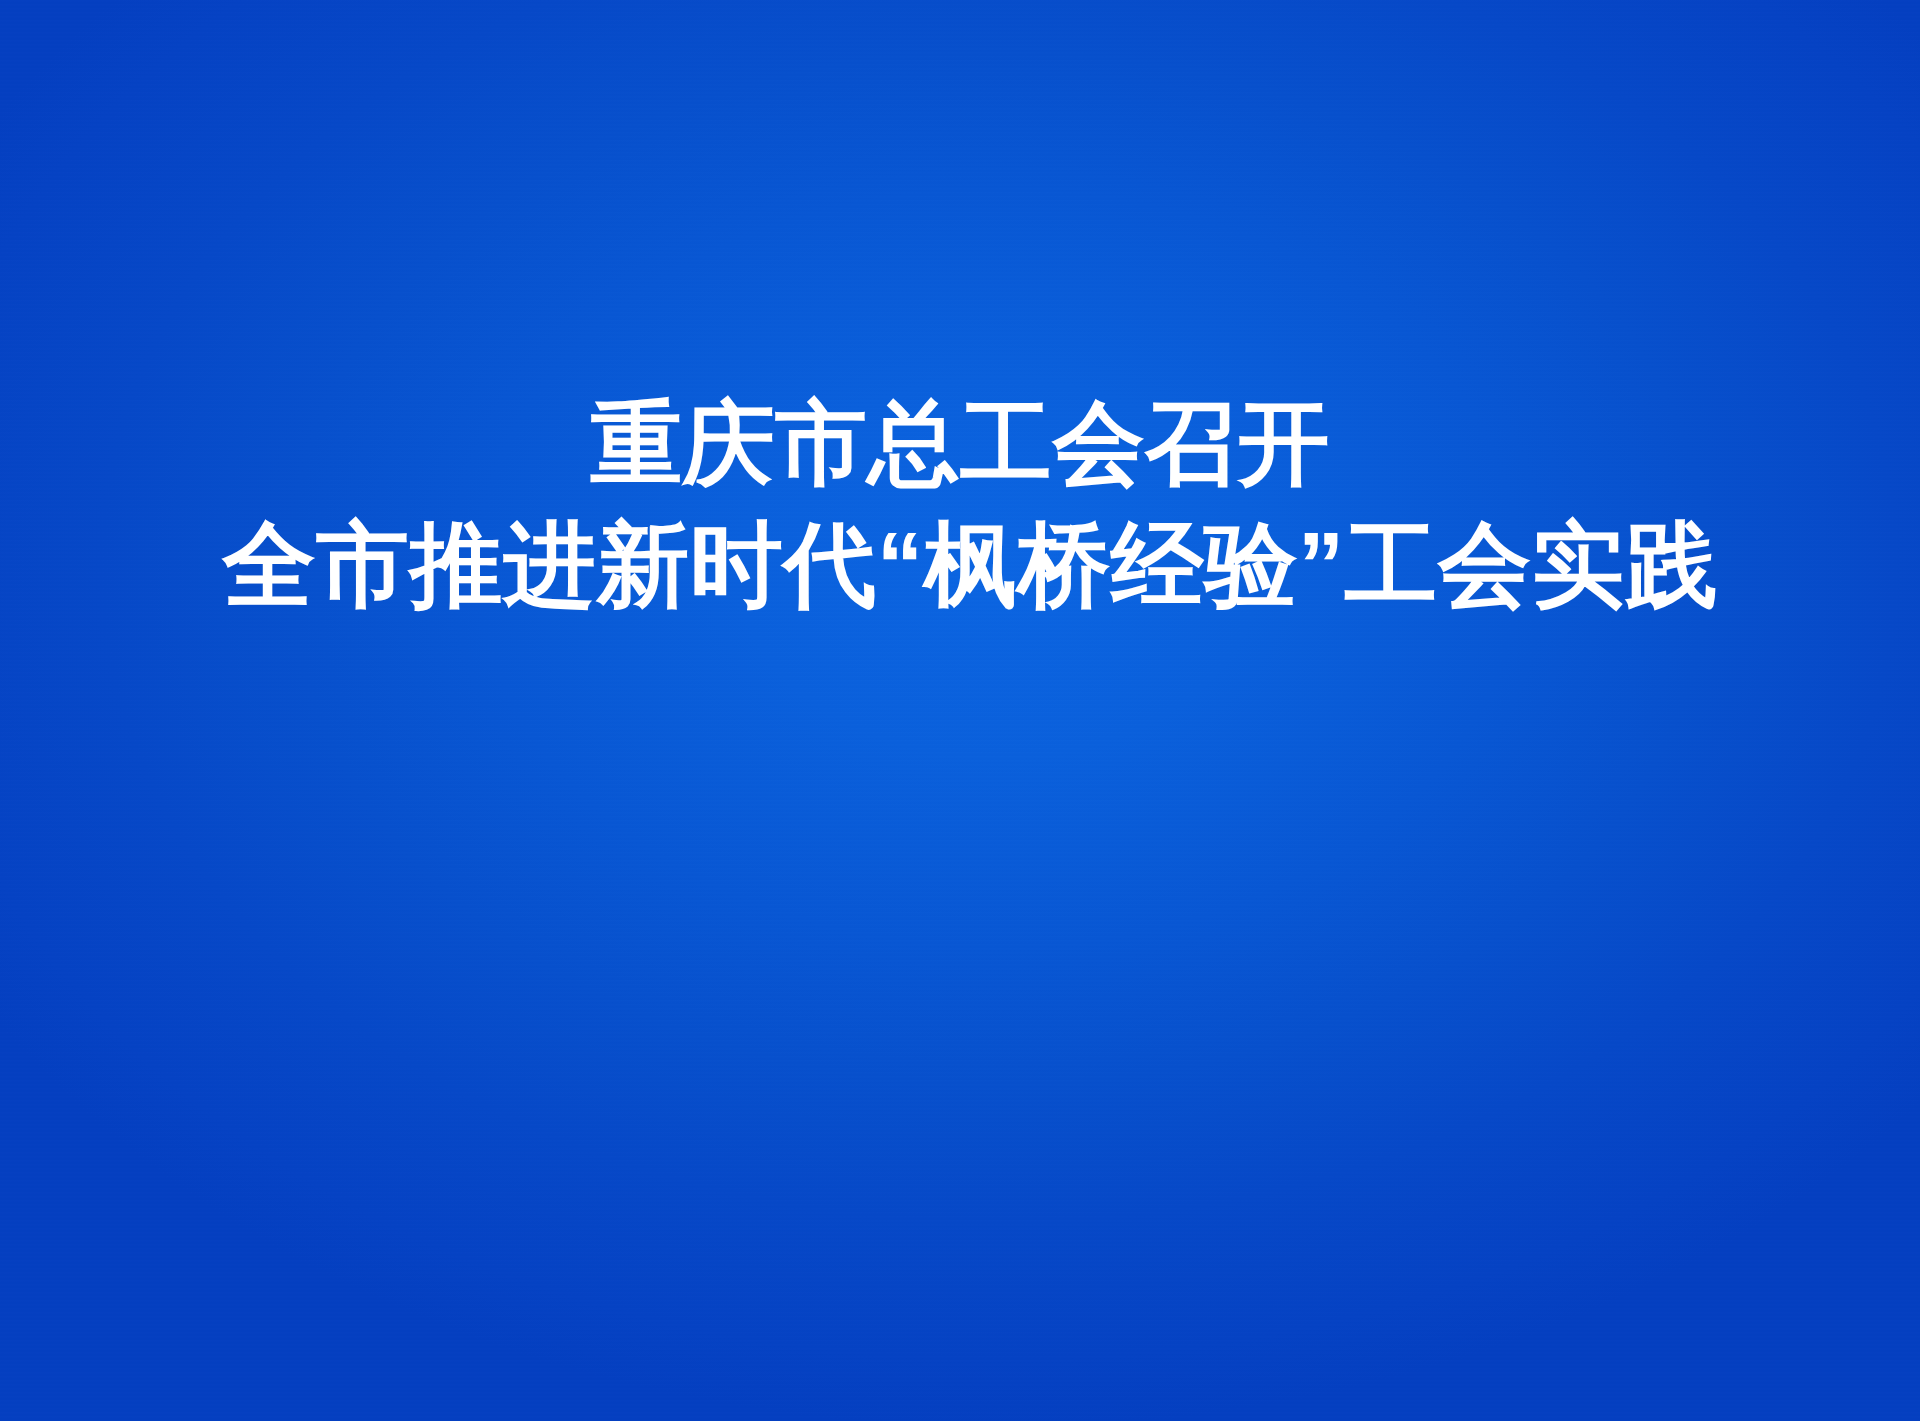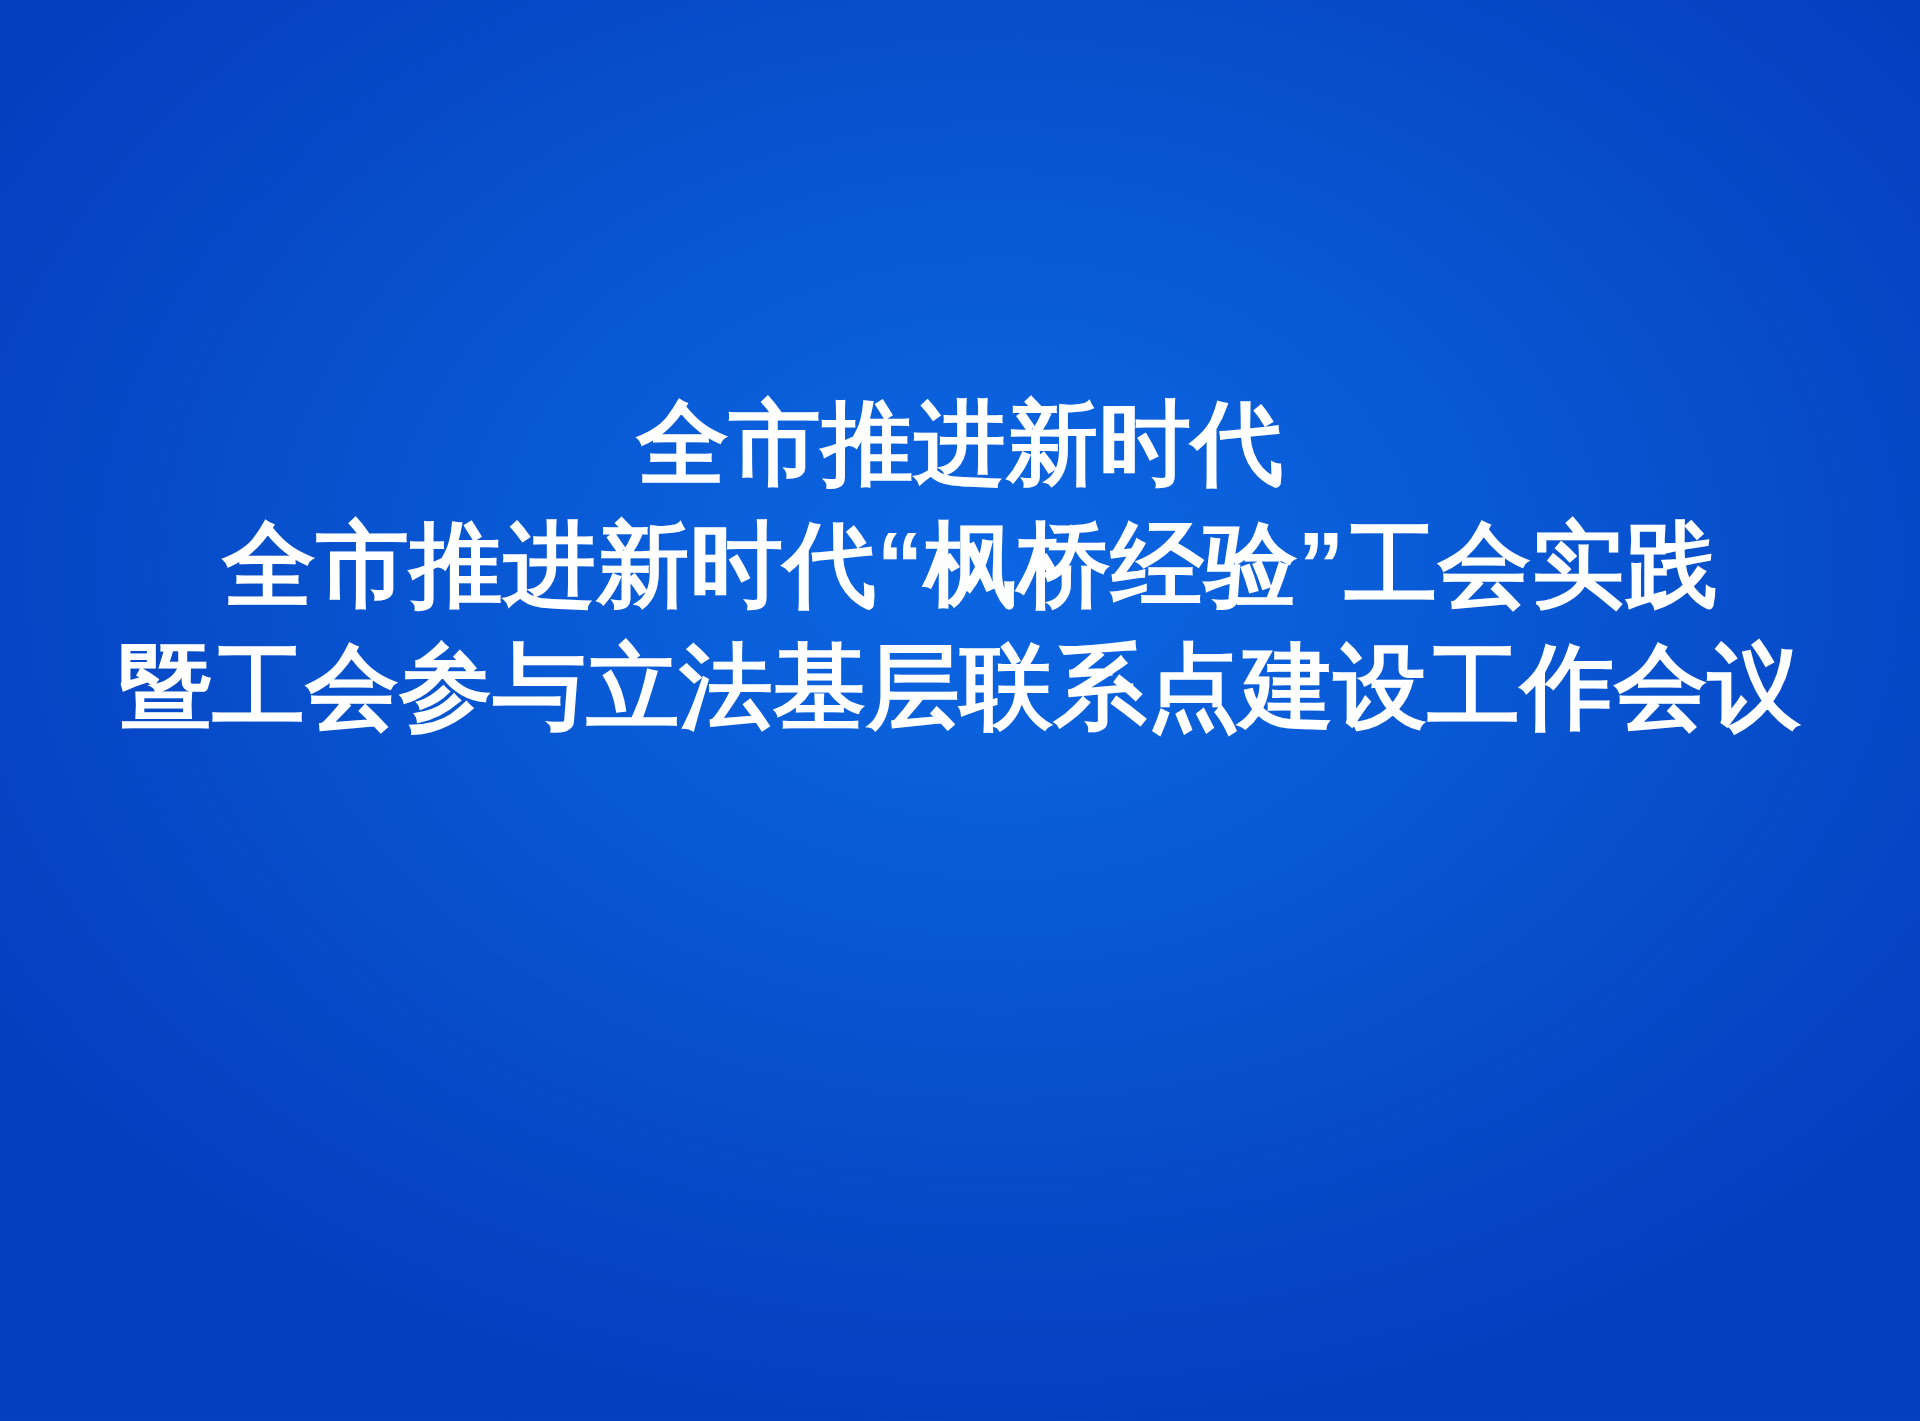--- a/index.html
+++ b/index.html
@@ -86,18 +86,17 @@
   }
 </style>
 </head>
 <body>
 
 <div id="slide-root">
 
   <div id="slide-noise"></div>
 
   <div id="title-block">
-    <span class="title-line title-line-1">全市推进新时代</span>
+    <span class="title-line title-line-1">重庆市总工会召开</span>
     <span class="title-line title-line-2">全市推进新时代“枫桥经验”工会实践</span>
-    <span class="title-line title-line-3">暨工会参与立法基层联系点建设工作会议</span>
   </div>
 
 </div>
 
 </body></html>

